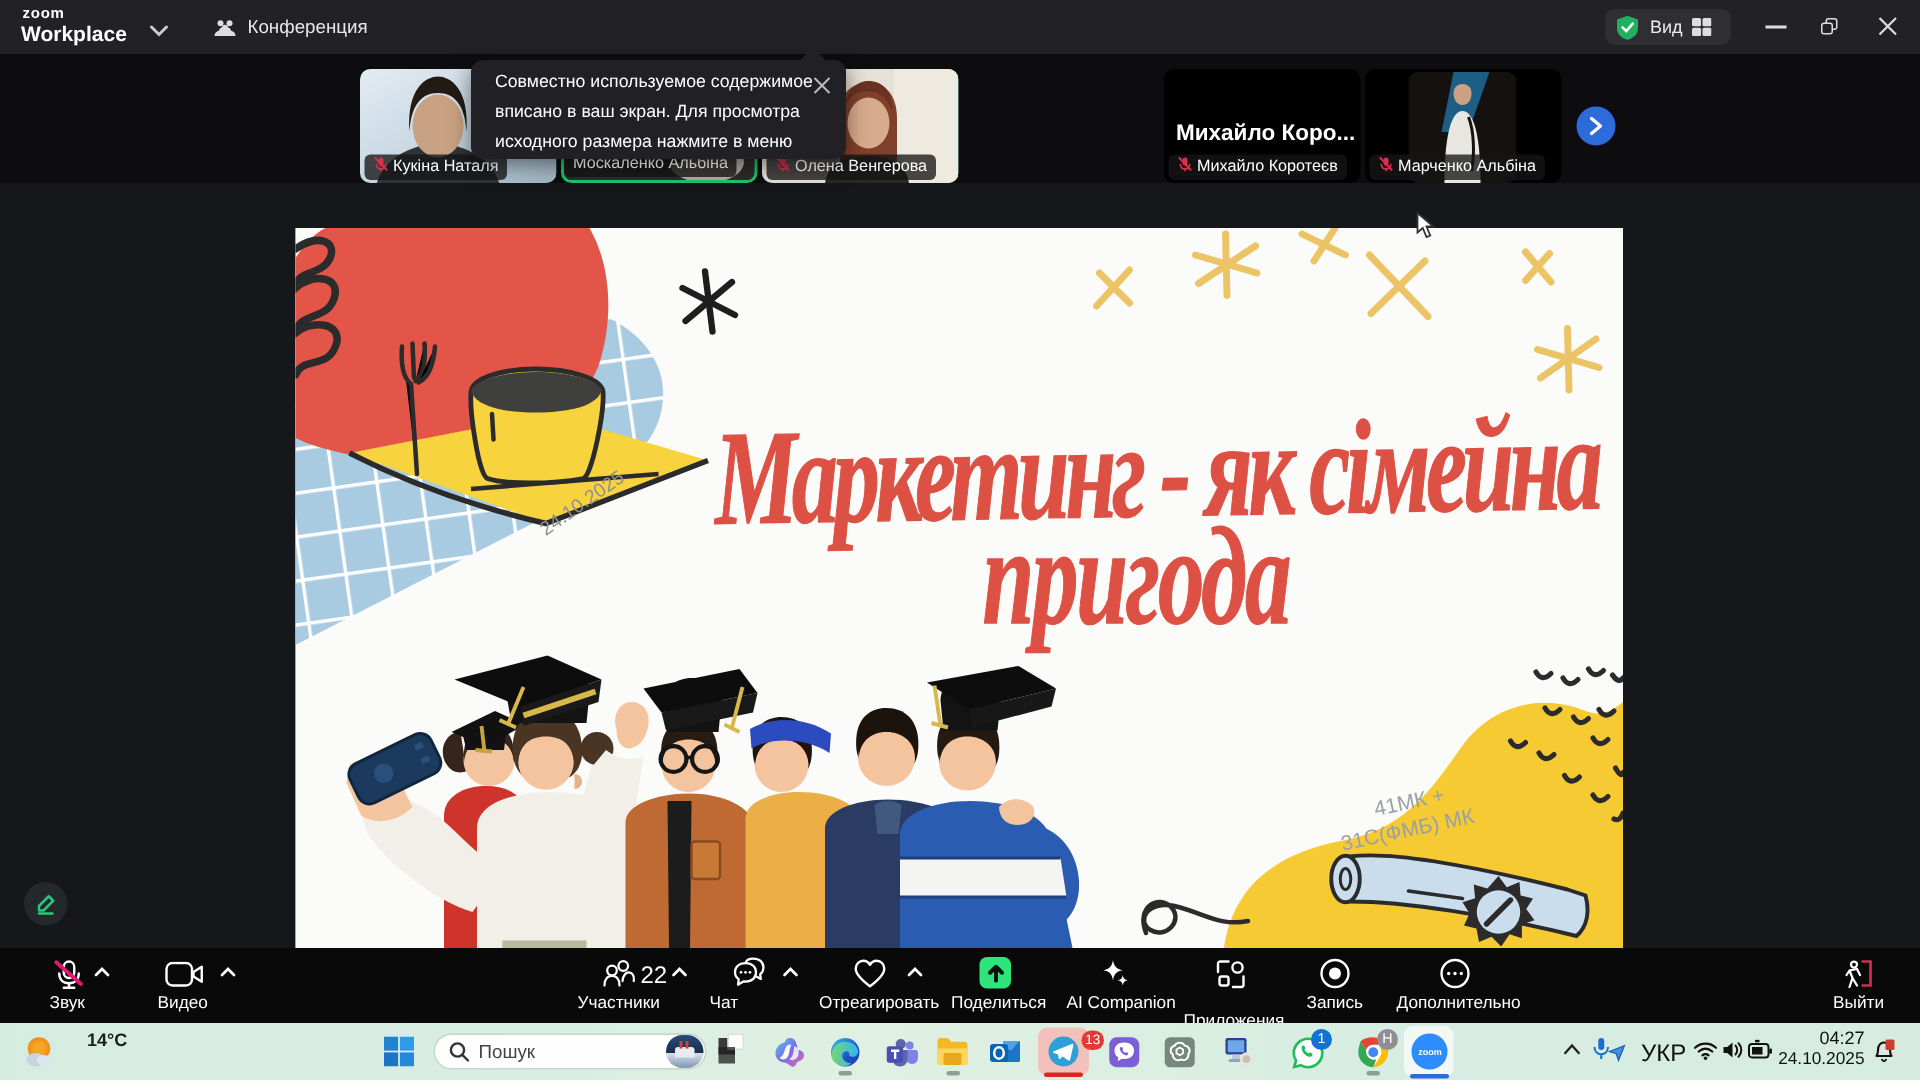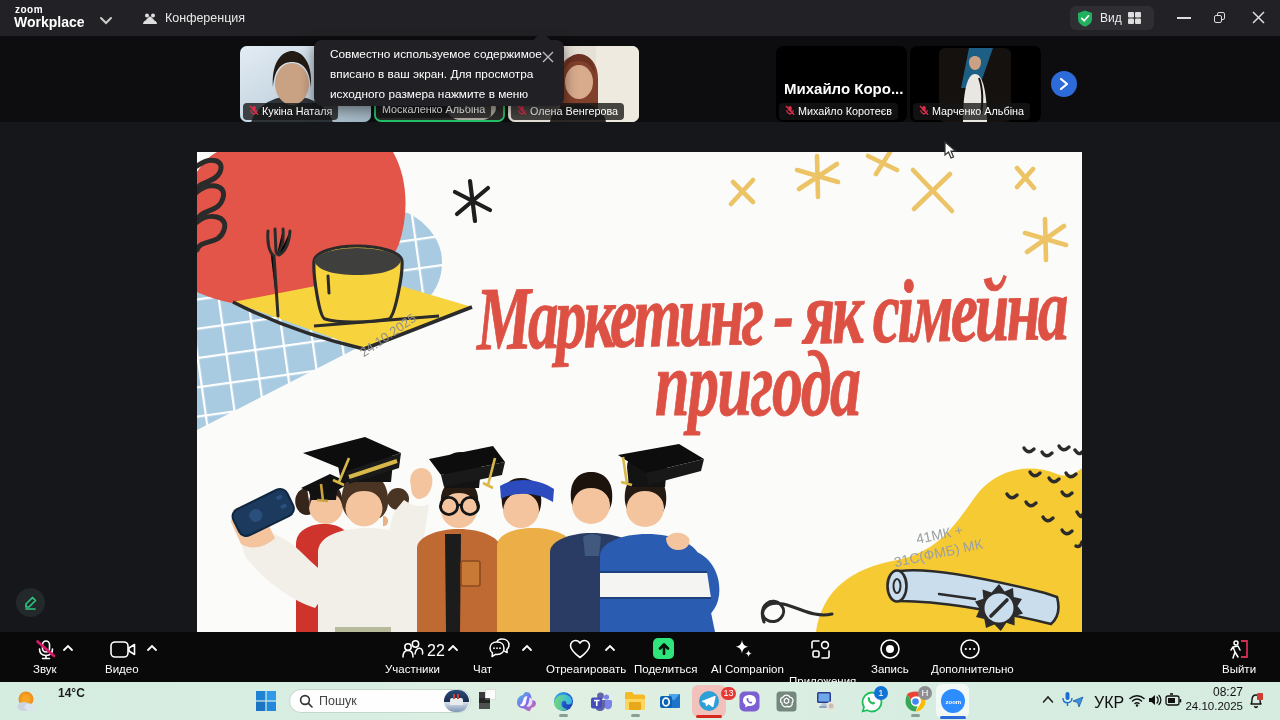--- a/index.html
+++ b/index.html
@@ -600,20 +600,20 @@
   <svg class="abs" style="left:1148px;top:11px" width="15" height="14" viewBox="0 0 15 14">
       <path d="M1 5 H3.5 L7 2 V12 L3.5 9 H1 Z" fill="#111"></path>
       <path d="M9 4 C10.5 5.5 10.5 8.5 9 10 M11 2.5 C13.5 5 13.5 9 11 11.5" stroke="#111" stroke-width="1.3" fill="none" stroke-linecap="round"></path>
     </svg>
   <svg class="abs" style="left:1165px;top:11px" width="17" height="13" viewBox="0 0 17 13">
       <rect x="1" y="3" width="13" height="9" rx="2" stroke="#111" stroke-width="1.3" fill="none"></rect>
       <rect x="3" y="5" width="7" height="5" fill="#111"></rect>
       <rect x="14.5" y="6" width="1.8" height="3.5" rx="0.8" fill="#111"></rect>
       <path d="M5 1 L8 1" stroke="#111" stroke-width="1.6"></path>
     </svg>
-  <div class="abs" style="left:1243px;top:3px;color:#111;font-size:12px;transform:translateX(-100%);">08:27</div>
+  <div class="abs" style="left:1243px;top:3px;color:#111;font-size:12px;transform:translateX(-100%);">04:27</div>
   <div class="abs" style="left:1243px;top:18px;color:#111;font-size:11.5px;transform:translateX(-100%);">24.10.2025</div>
   <svg class="abs" style="left:1248px;top:10px" width="16" height="17" viewBox="0 0 16 17">
       <path d="M3 12 C3.8 11 4 9.5 4 8 C4 5 5.5 3 8 3 C10.5 3 12 5 12 8 C12 9.5 12.2 11 13 12 Z" stroke="#111" stroke-width="1.4" fill="none" stroke-linejoin="round"></path>
       <path d="M6.5 14 C6.8 15 7.3 15.5 8 15.5 C8.7 15.5 9.2 15 9.5 14" stroke="#111" stroke-width="1.3" fill="none"></path>
       <rect x="9" y="1" width="6" height="7" rx="1" fill="#cf3b2e"></rect>
     </svg>
 </div>
 
 </body></html>

